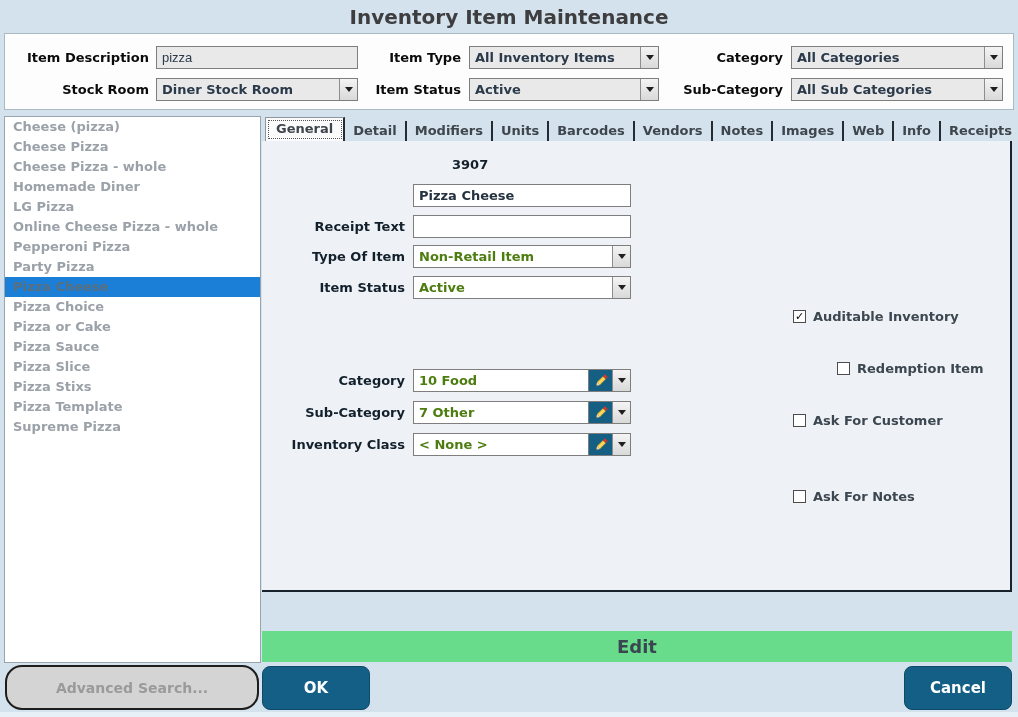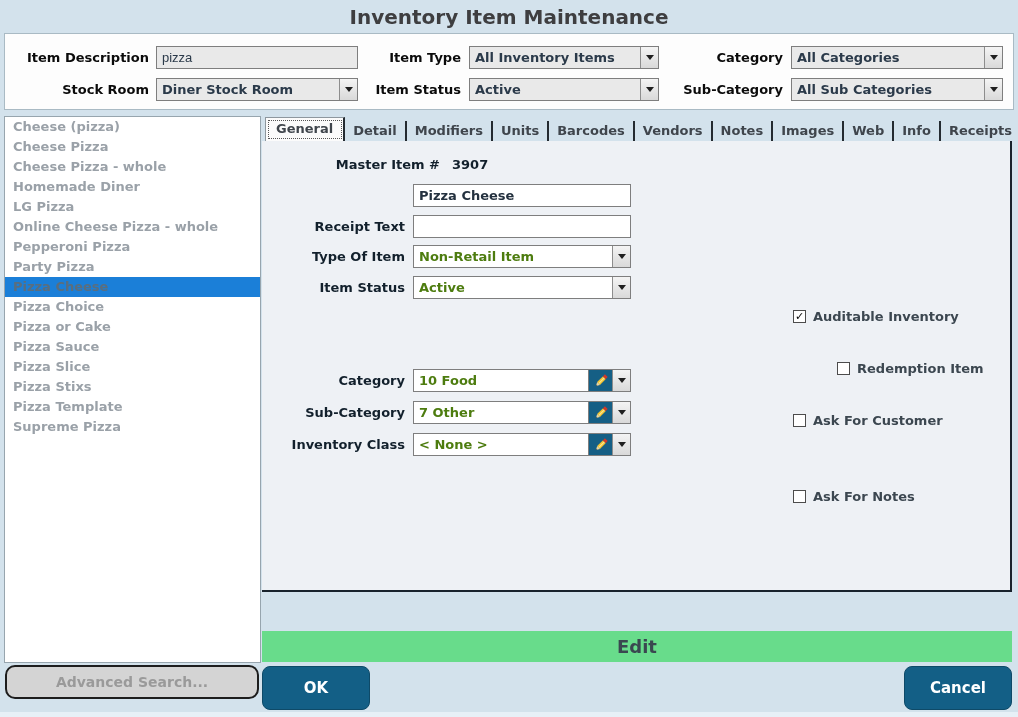--- a/index.html
+++ b/index.html
@@ -105,22 +105,22 @@
   }
   .btn-teal {
     background:#135f86; border:1px solid #0e4a68; border-radius:8px;
     color:#ffffff; font-size:15px; font-weight:bold;
     display:flex; align-items:center; justify-content:center; cursor:default;
     font-family:"DejaVu Sans","Liberation Sans",sans-serif;
   }
   .ok-btn { left:262px; top:666px; width:108px; height:44px; }
   .cancel-btn { left:904px; top:666px; width:108px; height:44px; }
   .adv-btn {
-    left:5px; top:665px; width:254px; height:34px;
-    background:#d4d4d4; border:2px solid #1d1d1d; border-radius:10px;
+    left:5px; top:665px; width:254px; height:45px;
+    background:#d4d4d4; border:2px solid #1d1d1d; border-radius:17px;
     color:#9a9a9a; font-size:14px; display:flex; align-items:center; justify-content:center;
     cursor:default;
   }
   .bottom-strip { left:0; top:712px; width:1018px; height:5px; background:#e7f0f7; }
 </style>
 </head>
 <body>
 
 <div class="abs page-title">Inventory Item Maintenance</div>
 
@@ -193,21 +193,20 @@
     <span class="tab">Barcodes</span>
     <span class="tab">Vendors</span>
     <span class="tab">Notes</span>
     <span class="tab">Images</span>
     <span class="tab">Web</span>
     <span class="tab">Info</span>
     <span class="tab">Receipts</span>
   </div>
 
 <div class="abs tab-panel">
-  <div class="abs frm-label" style="left:0;top:12px;width:178px;">Master Item #</div>
   <div class="abs" style="left:190px;top:12px;font-size:13px;color:#12202c;line-height:23px;">3907</div>
 
   <input class="abs frm-input" style="left: 151px; top: 43px; width: 218px;" value="Pizza Cheese">
 
   <div class="abs frm-label" style="left:0;top:74px;width:143px;">Receipt Text</div>
   <input class="abs frm-input" style="left: 151px; top: 74px; width: 218px;" value="">
 
   <div class="abs frm-label" style="left:0;top:104px;width:143px;">Type Of Item</div>
   <div class="abs f-field combo frm-combo" style="left:151px;top:104px;width:218px;">
     <span class="val">Non-Retail Item</span>

